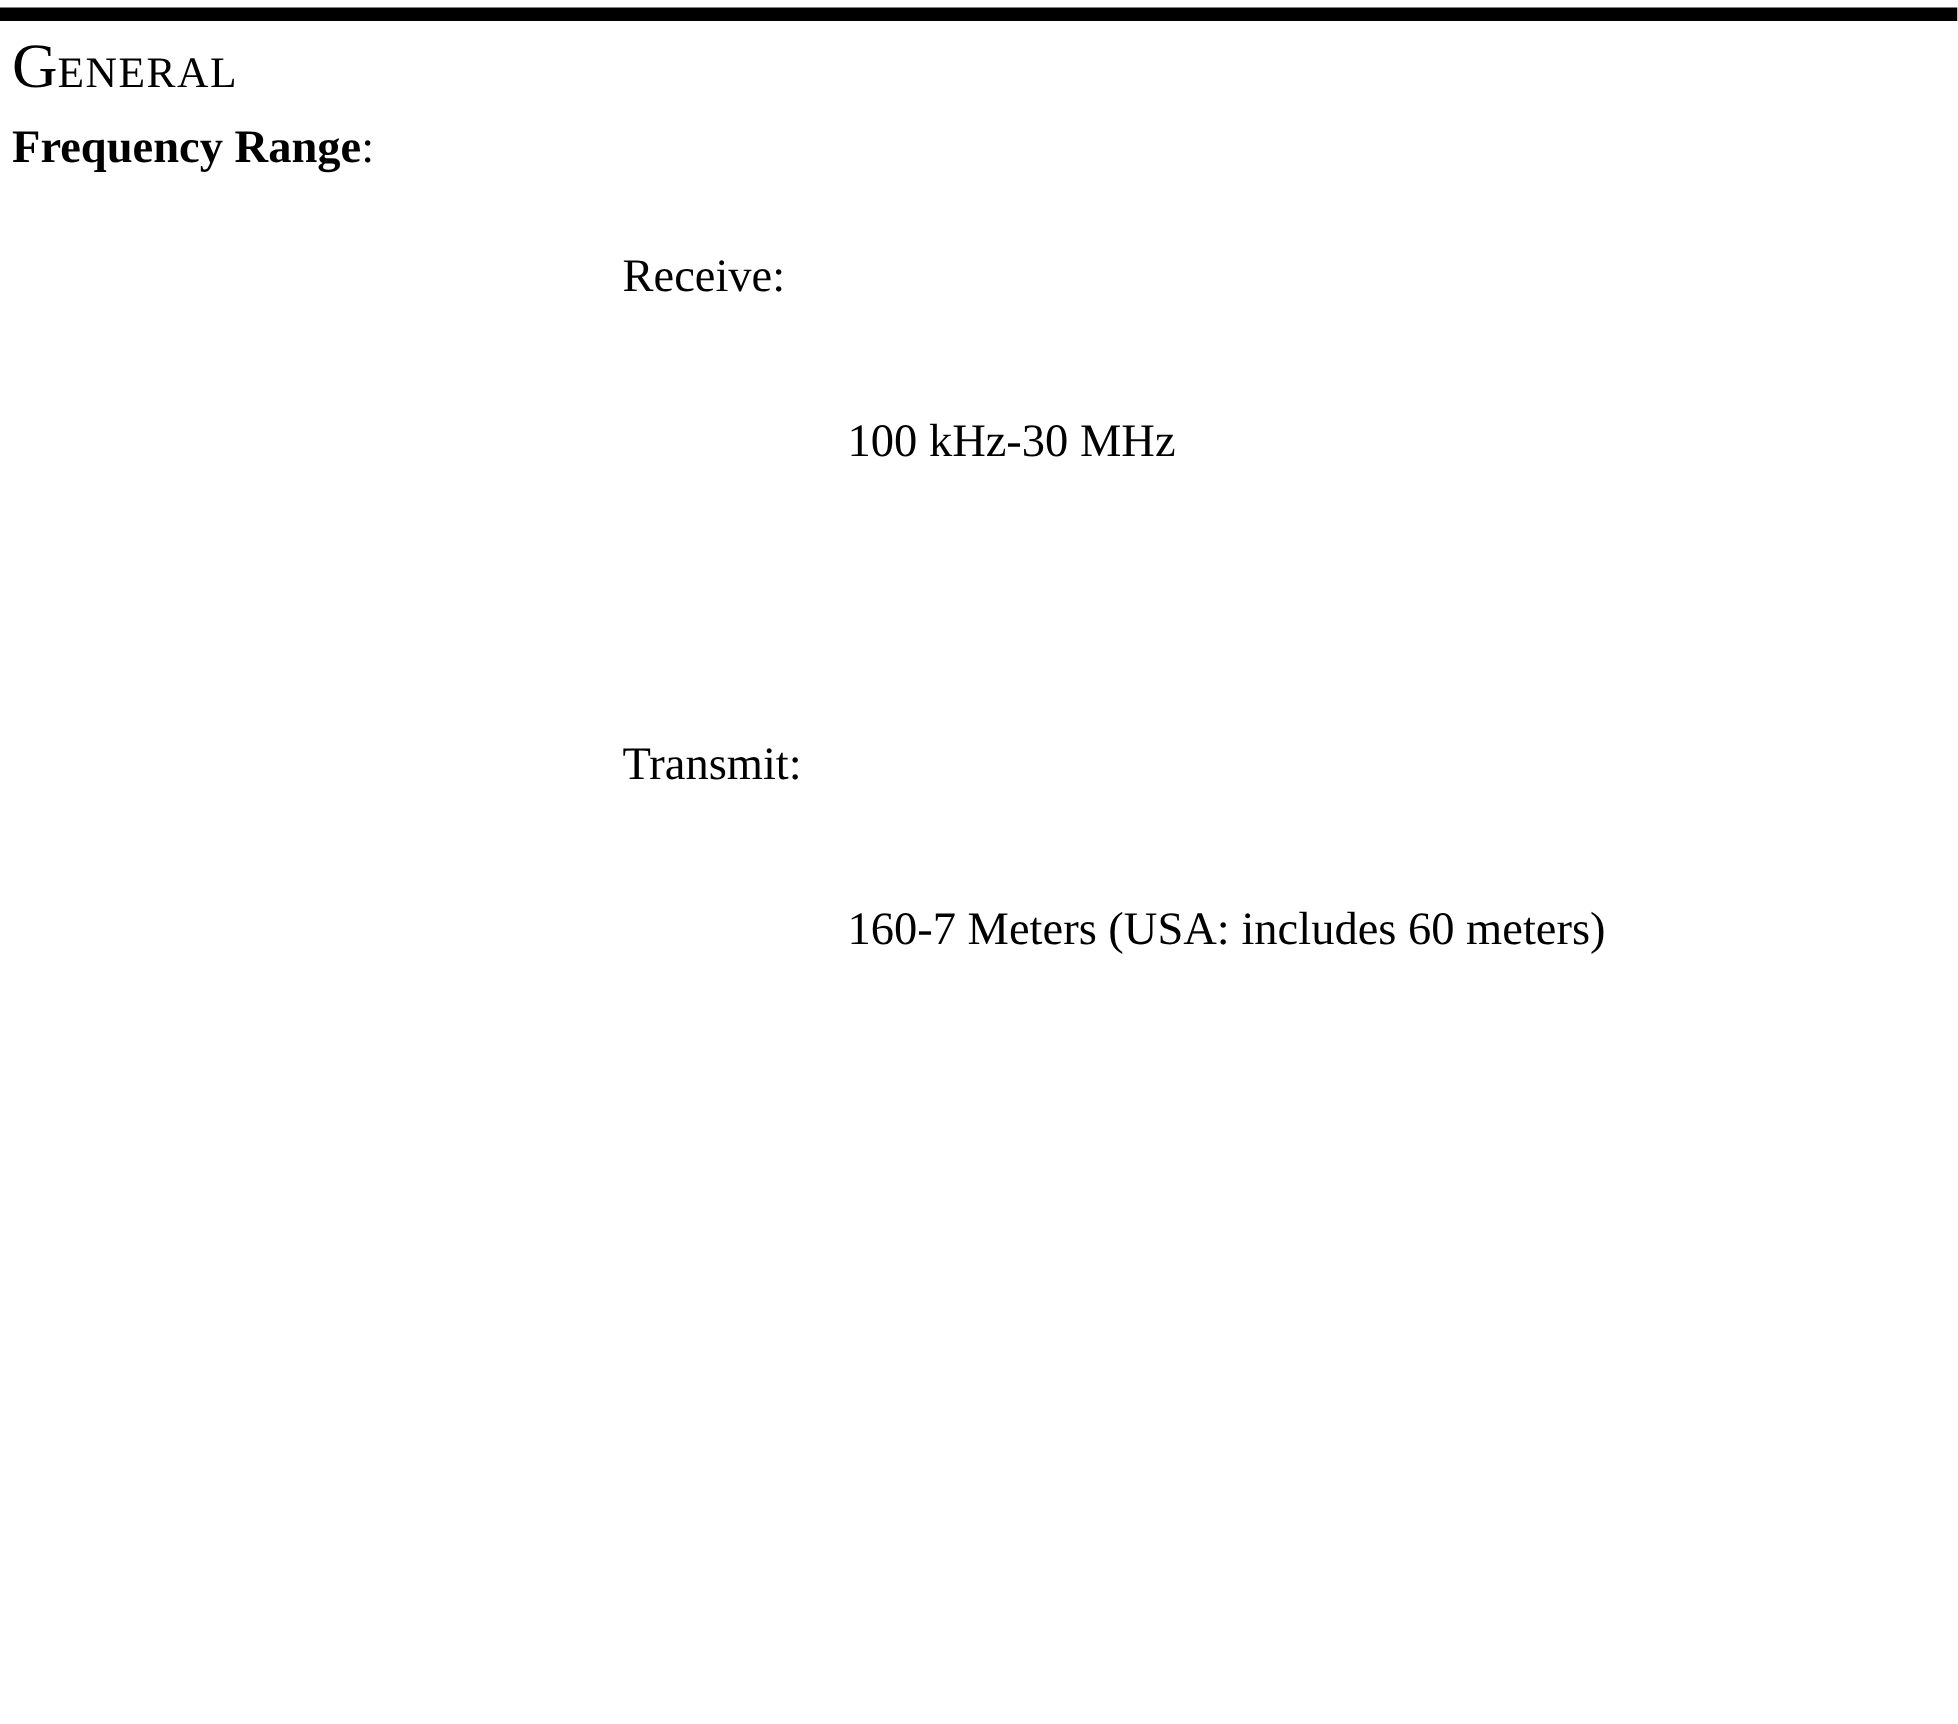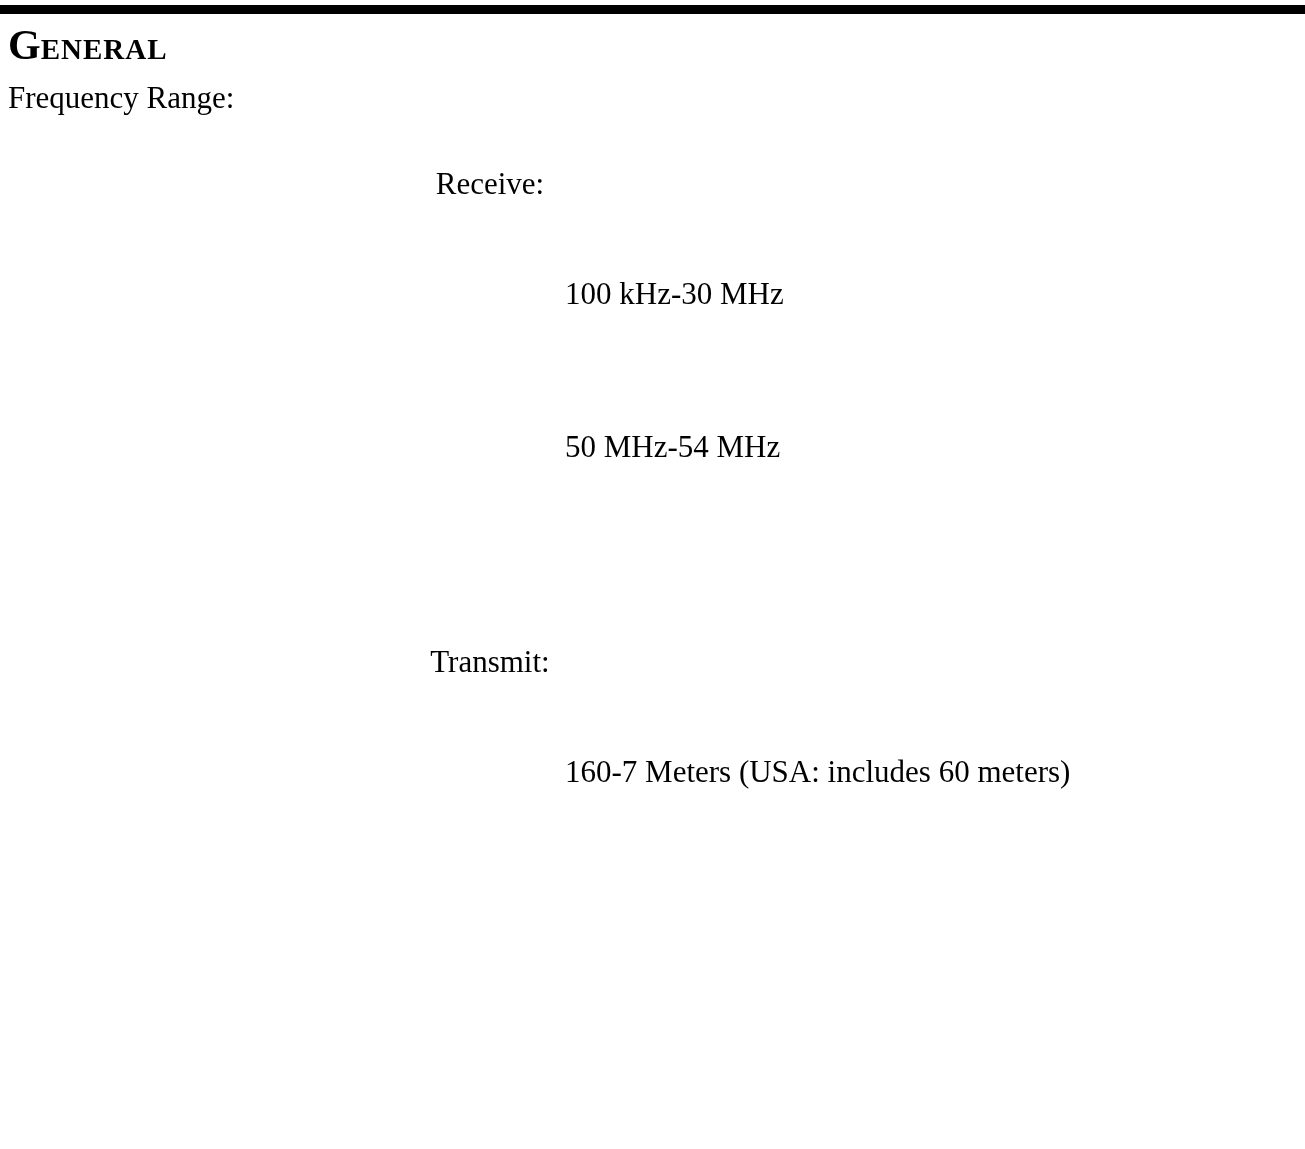--- a/index.html
+++ b/index.html
@@ -10,61 +10,60 @@
     font-family: "Liberation Serif", serif;
   }
   .topbar {
     margin-top: 5px;
     height: 9px;
     background: #000000;
     width: 1305px;
   }
   .heading {
     margin: 10px 12px 0 8px;
-    font-weight: bold;
+    font-weight: normal;
     font-size: 29px;
     line-height: 42px;
     letter-spacing: 1px;
     white-space: nowrap;
   }
   .heading .hg { font-size: 42px; letter-spacing: 0; }
   .spec {
     margin: 6px 0 0 8px;
     font-size: 31px;
     line-height: 43px;
     width: 1297px;
   }
   .row { display: grid; grid-template-columns: 407px 1fr; align-items: start; }
   .label { white-space: nowrap; }
-  .label .lb { font-weight: normal; }
+  .label .lb { font-weight: bold; }
   .label .ls { font-weight: normal; }
   .value { white-space: pre-wrap; }
   .vline { white-space: pre-wrap; margin-top: 24px; }
   .subrow { display: grid; grid-template-columns: 150px 1fr; align-items: start; }
-  .prefix { white-space: nowrap; text-align: center; }
+  .prefix { white-space: nowrap; }
 </style>
 </head>
 <body>
 
 <div>
 
   <div class="topbar"></div>
 
   <div class="heading"><span class="hg">G</span><span>ENERAL</span></div>
 
   <div class="spec">
 
     <div class="row">
       <div class="label"><span class="lb">Frequency Range</span><span class="ls">:</span></div>
       <div class="value">
         <div class="subrow">
           <div class="prefix">Receive:</div>
           <div>
             <div class="vline">100 kHz-30 MHz</div>
-            <div class="vline">50 MHz-54 MHz</div>
           </div>
         </div>
         <div class="subrow">
           <div class="prefix">Transmit:</div>
           <div>
             <div class="vline">160-7 Meters (USA: includes 60 meters)</div>
             
             
           </div>
         </div>

